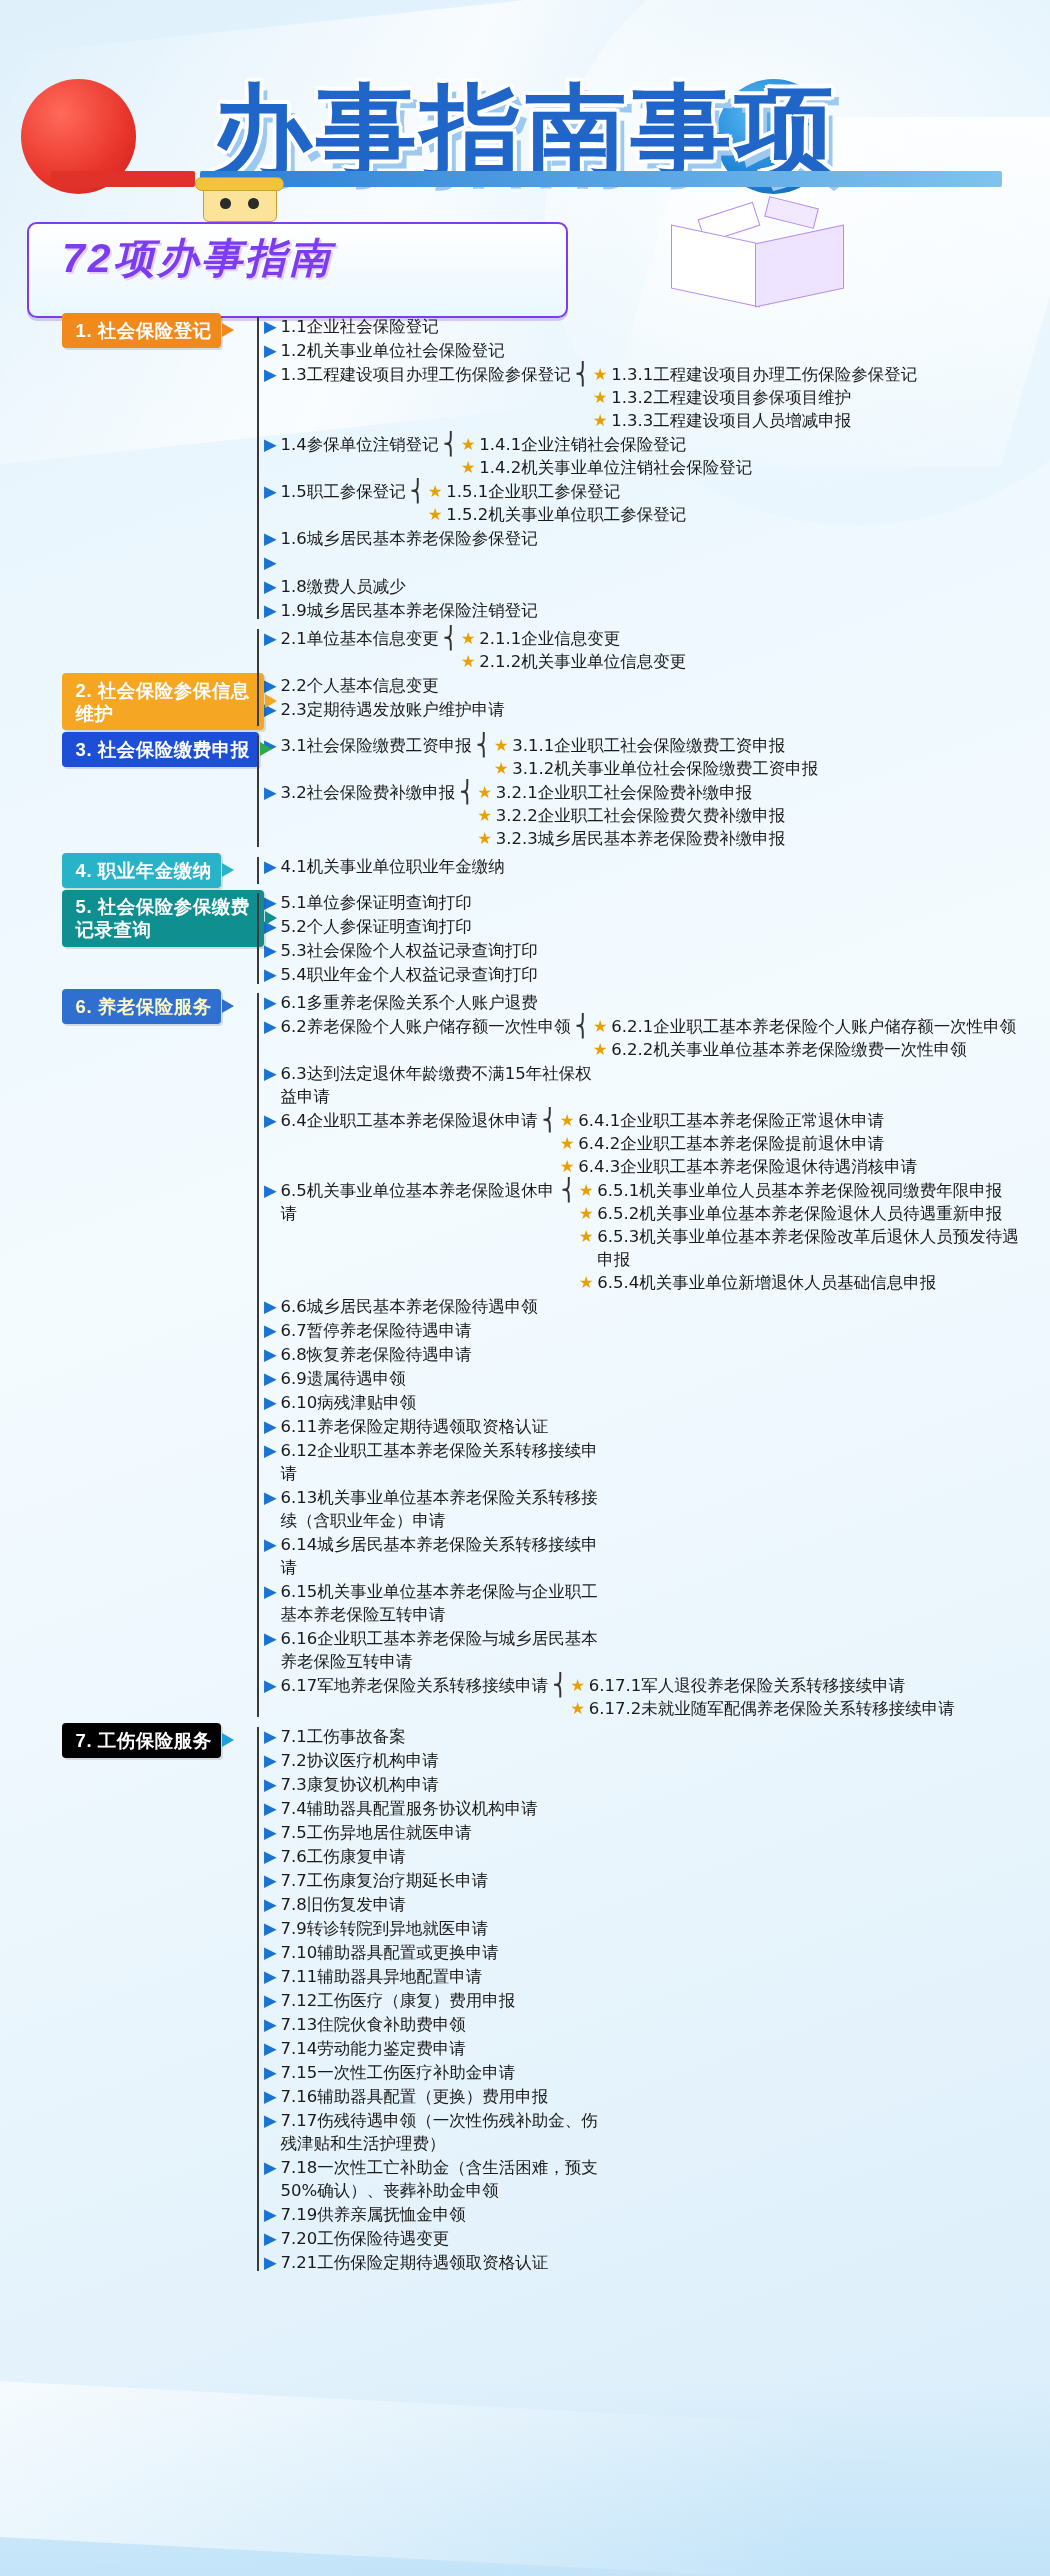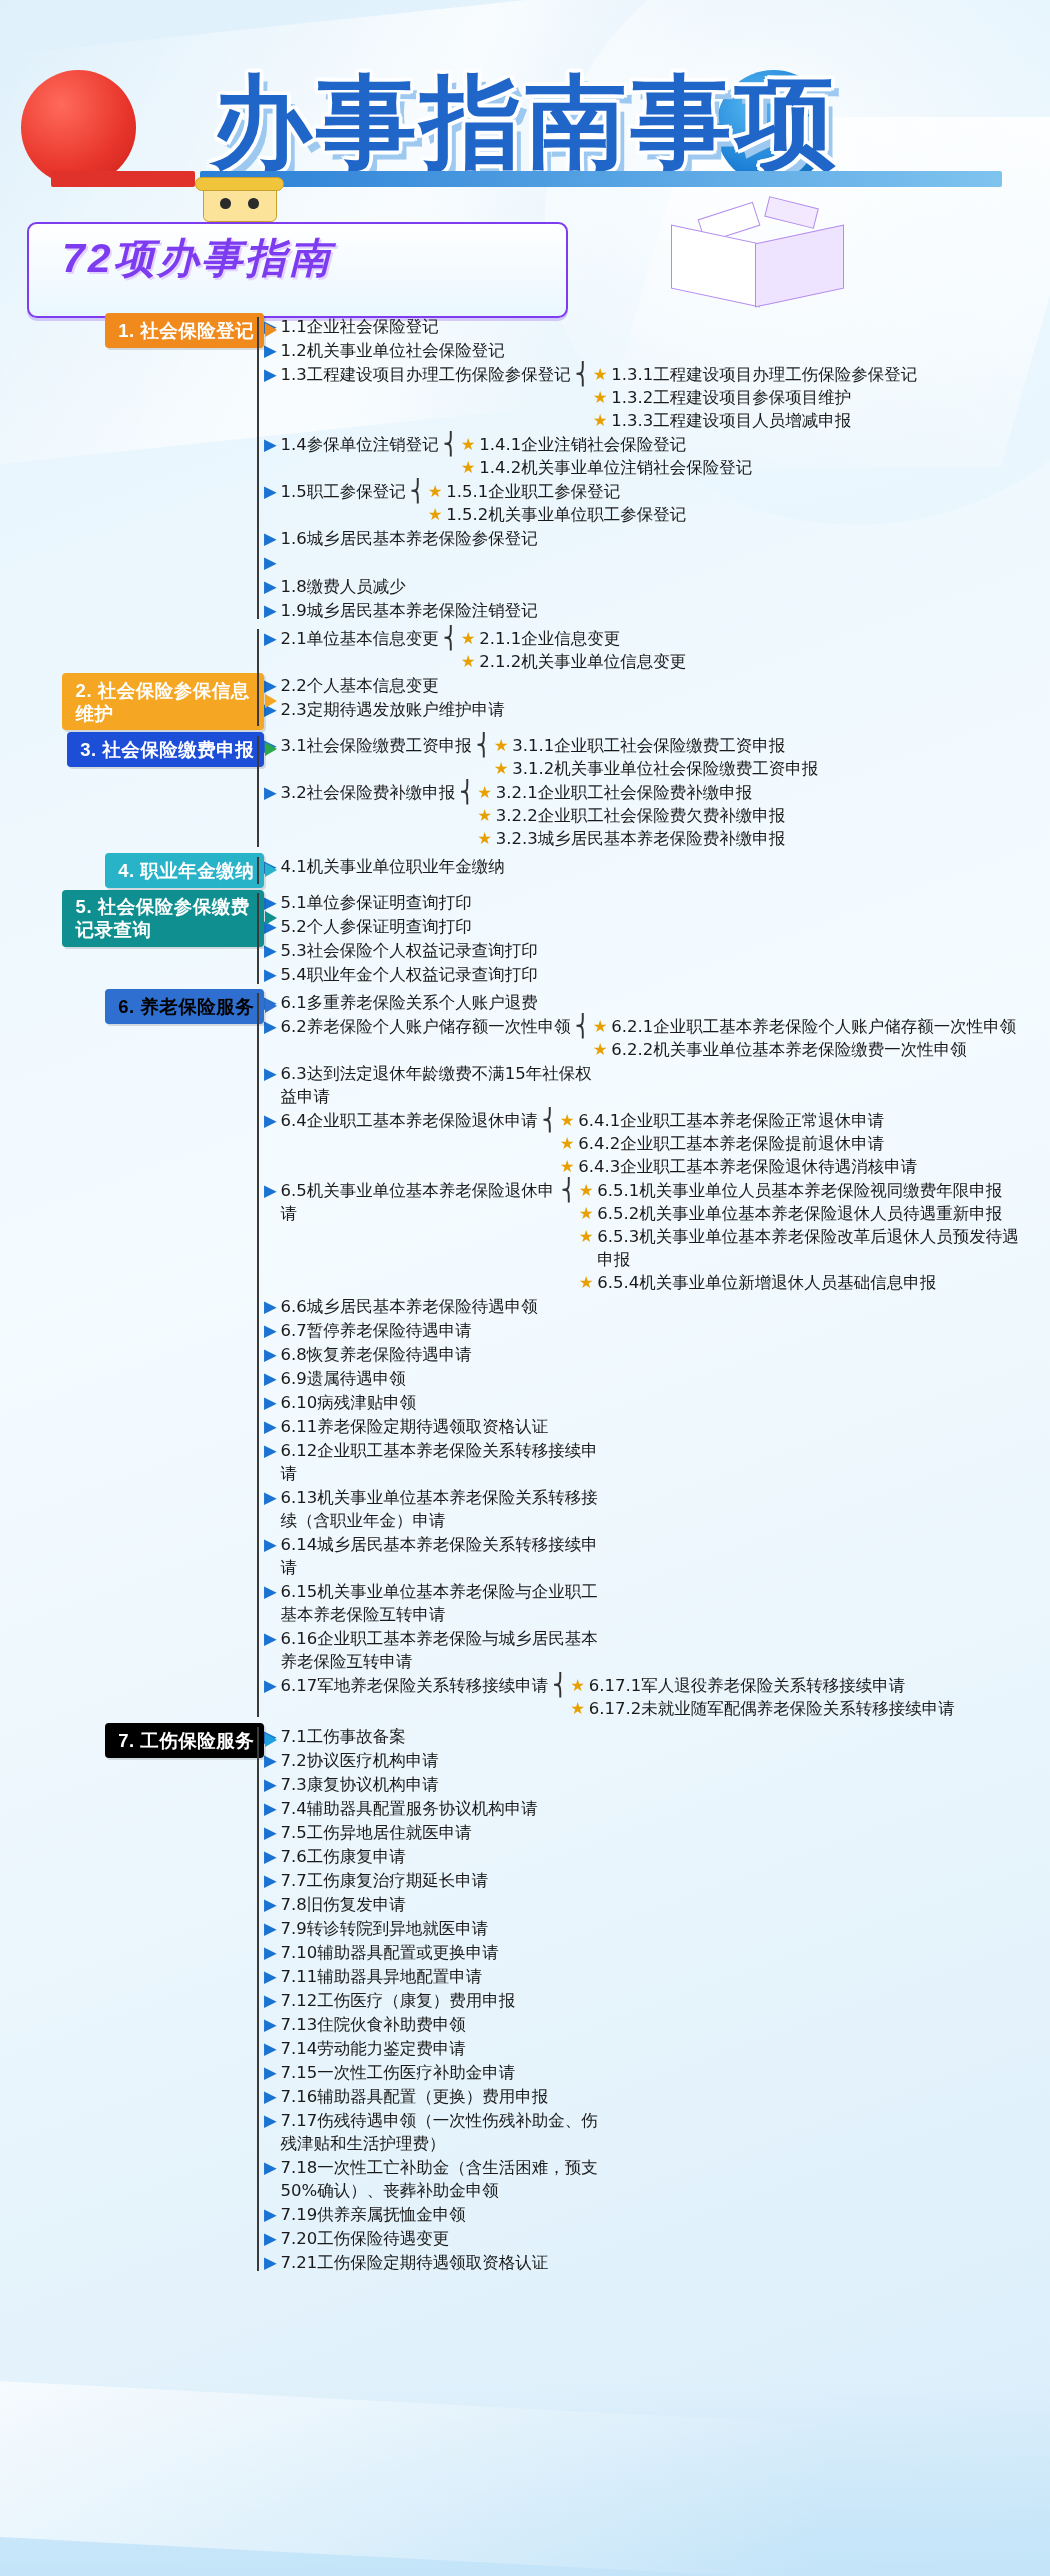--- a/index.html
+++ b/index.html
@@ -17,21 +17,21 @@
   .sw2{top:-78px;right:-117px;width:623px;height:603px;border-radius:50%;
        background:radial-gradient(ellipse at 30% 40%, rgba(255,255,255,.85), rgba(205,235,252,.15) 70%);}
   .sw3{top:117px;right:0px;width:409px;height:350px;
        background:linear-gradient(200deg, rgba(255,255,255,.9), rgba(190,225,248,0));transform:skewX(-16deg);}
   .sw4{bottom:0;left:0;width:1051px;height:195px;
        background:linear-gradient(180deg, rgba(255,255,255,0), rgba(190,226,248,.85));}
   .sw5{bottom:19.5px;left:-58px;width:876px;height:156px;
        background:linear-gradient(100deg, rgba(255,255,255,.7), rgba(255,255,255,0));transform:skewY(3deg);}
 
   
-  .header-wrap{position:absolute;top:52px;left:0;width:852px;height:146px;}
+  .header-wrap{position:absolute;top:61px;left:0;width:852px;height:146px;}
   .red-dot{position:absolute;left:21.4px;top:17.5px;width:115px;height:115px;border-radius:50%;
     background:radial-gradient(circle at 35% 30%, #ff6a5a, #e8352b 60%, #c81f1a);}
   .blue-dot{position:absolute;right:21.4px;top:17.5px;width:115px;height:115px;border-radius:50%;
     background:radial-gradient(circle at 35% 30%, #55b8f2, #1c7fd4 60%, #0b5fae);}
   .main-title{position:absolute;left:0;width:1051px;top:13.6px;text-align:center;
     font-size:101px;line-height:113px;font-weight:bold;color:#1f66c8;
     font-family:"DejaVu Sans","Liberation Sans",sans-serif;
     letter-spacing:3.9px;
     text-shadow:
       3.9px 0 0 #fff, -3.9px 0 0 #fff, 0 3.9px 0 #fff, 0 -3.9px 0 #fff,
@@ -59,21 +59,21 @@
   .book{position:absolute;left:671px;top:216px;width:175px;height:97px;}
   .book .pg{position:absolute;background:#fff;border:1.9px solid #b28bf0;}
   .book .p1{left:0;top:17.5px;width:89px;height:64px;transform:skewY(12deg);}
   .book .p2{left:84px;top:17.5px;width:89px;height:64px;transform:skewY(-12deg);background:#efe4ff;}
   .book .fly1{position:absolute;left:29px;top:-5.8px;width:58px;height:25px;background:#fff;border:1.9px solid #b28bf0;transform:rotate(-18deg);}
   .book .fly2{position:absolute;left:95px;top:-13.6px;width:51px;height:21.4px;background:#f2e9ff;border:1.9px solid #b28bf0;transform:rotate(14deg);}
 
   
   .tree{position:absolute;left:27px;top:313px;width:1002px;}
   .group{display:flex;align-items:flex-start;margin-bottom:1.9px;position:relative;}
-  .cat{width:237px;flex:0 0 237px;position:relative;display:flex;align-items:center;justify-content:flex-end;padding-left:35px;}
+  .cat{width:237px;flex:0 0 237px;position:relative;display:flex;align-items:center;justify-content:flex-start;padding-left:35px;}
   .cat-badge{position:relative;display:inline-block;padding:5.8px 9.7px 5.8px 13.6px;border-radius:3.9px;
     color:#fff;font-size:18.5px;font-weight:bold;line-height:23px;letter-spacing:0.5px;
     box-shadow:1.9px 1.9px 0 rgba(0,0,0,.12);max-width:212px;}
   .cat-badge::after{content:"";position:absolute;right:-12.6px;top:50%;margin-top:-7.8px;
     border-left:12.6px solid currentColor;border-top:7.8px solid transparent;border-bottom:7.8px solid transparent;}
   .cat-col{flex:1;padding-top:1.9px;}
   .row{display:flex;align-items:flex-start;font-size:16.5px;line-height:23px;color:#1a1a1a;
     font-family:"DejaVu Sans","Liberation Sans",sans-serif;}
   .l1-item{display:flex;align-items:flex-start;margin-bottom:1px;}
   .l1-text{max-width:321px;}
@@ -87,21 +87,21 @@
   .c1 span{color:#fff;}
   .c2{background:#f5a623;color:#f5a623;margin-top:48px;}
   .c2 span{color:#fff;}
   .c3{background:#1d4ed8;color:#2aa84a;}
   .c3 span{color:#fff;}
   .c4{background:#29b3c9;color:#29b3c9;}
   .c4 span{color:#fff;}
   .c5{background:#0f8f8f;color:#0f8f8f;}
   .c5 span{color:#fff;}
   .c6{background:#2f6fd0;color:#2f6fd0;}
-  .c6 span{color:#000000;}
+  .c6 span{color:#fef9c3;}
   .c7{background:#000000;color:#1e9fe0;}
   .c7 span{color:#fff;}
 
   .grp-line{position:absolute;left:230px;top:3.9px;bottom:3.9px;width:1.9px;background:#3a3a3a;}
   .sub-col{display:flex;flex-direction:column;}
 </style>
 </head>
 <body>
 
 <div class="bg-swoosh sw2"></div>

